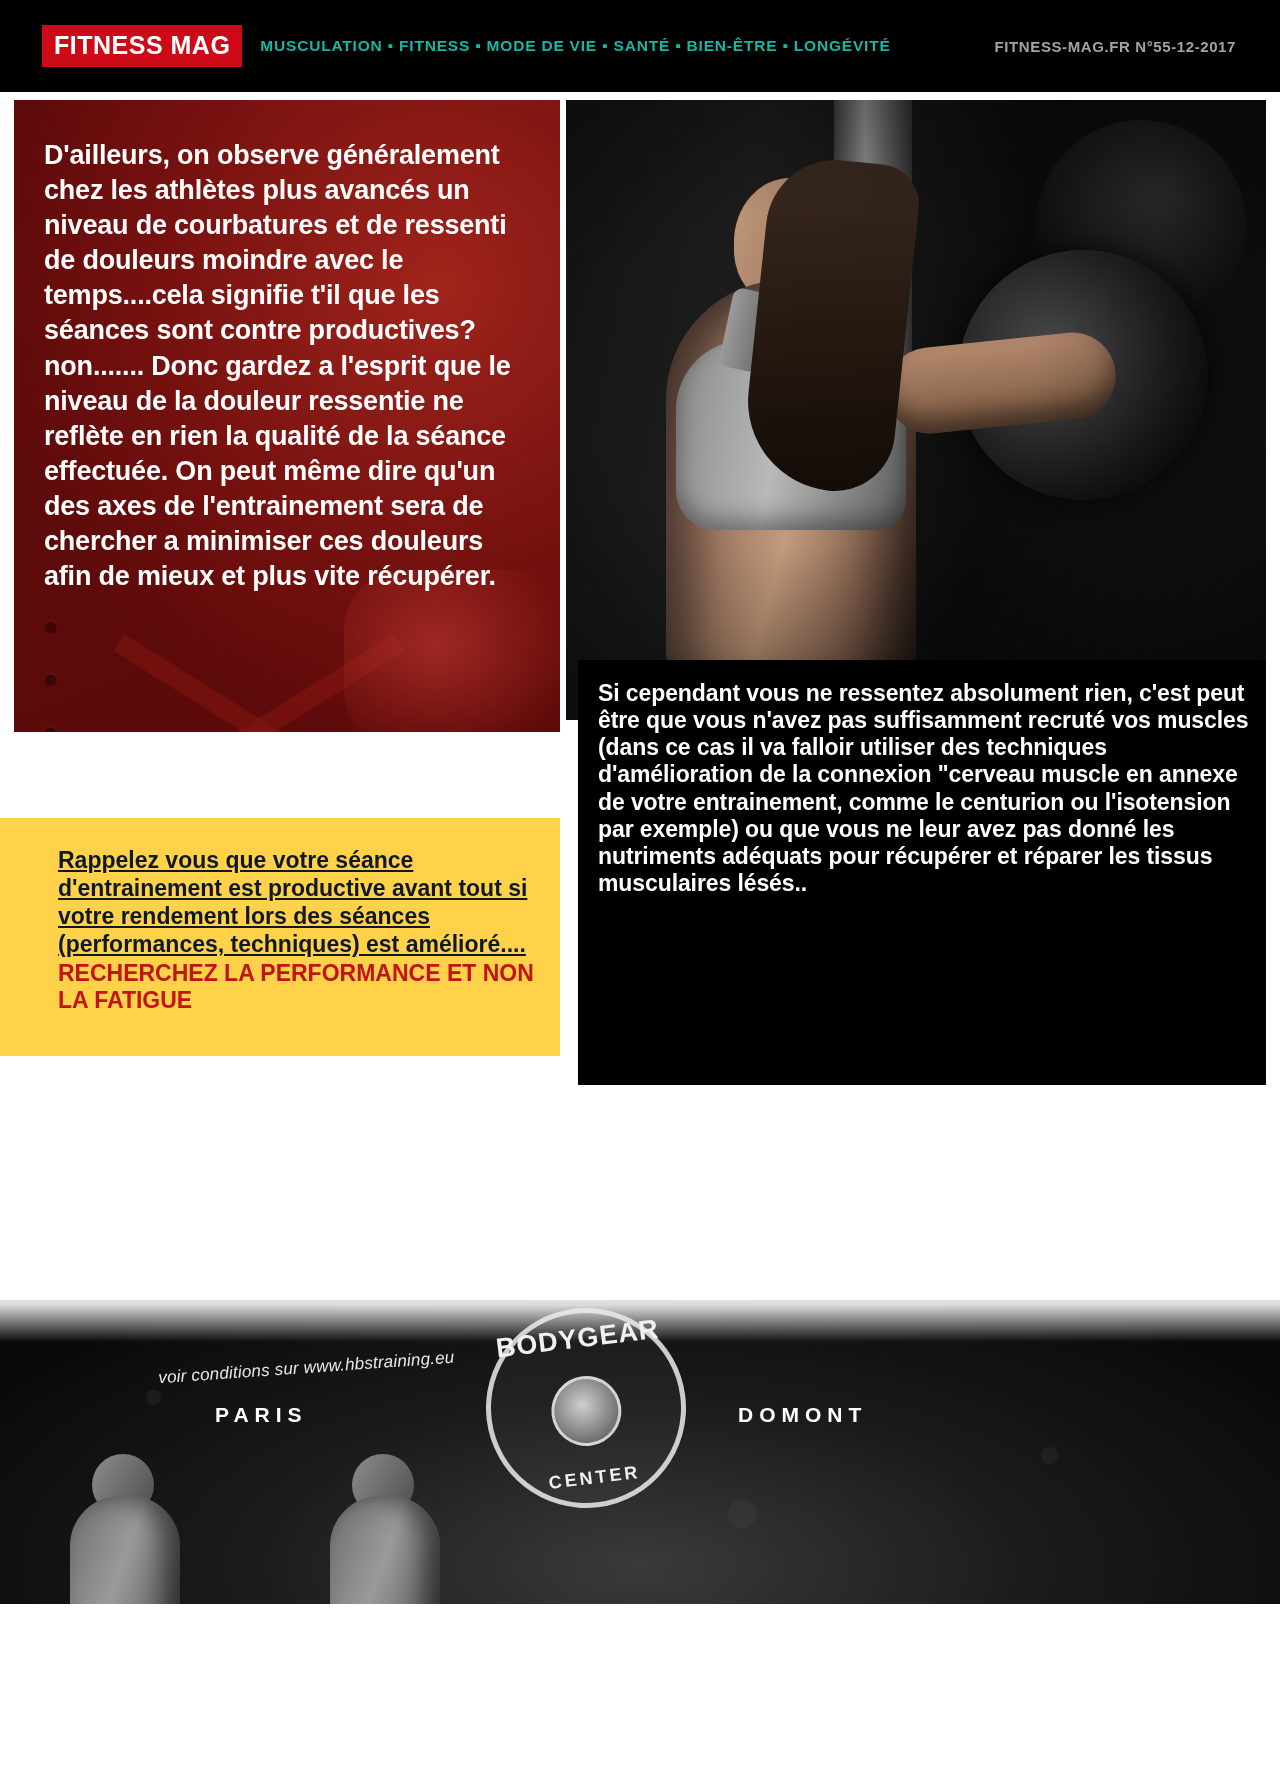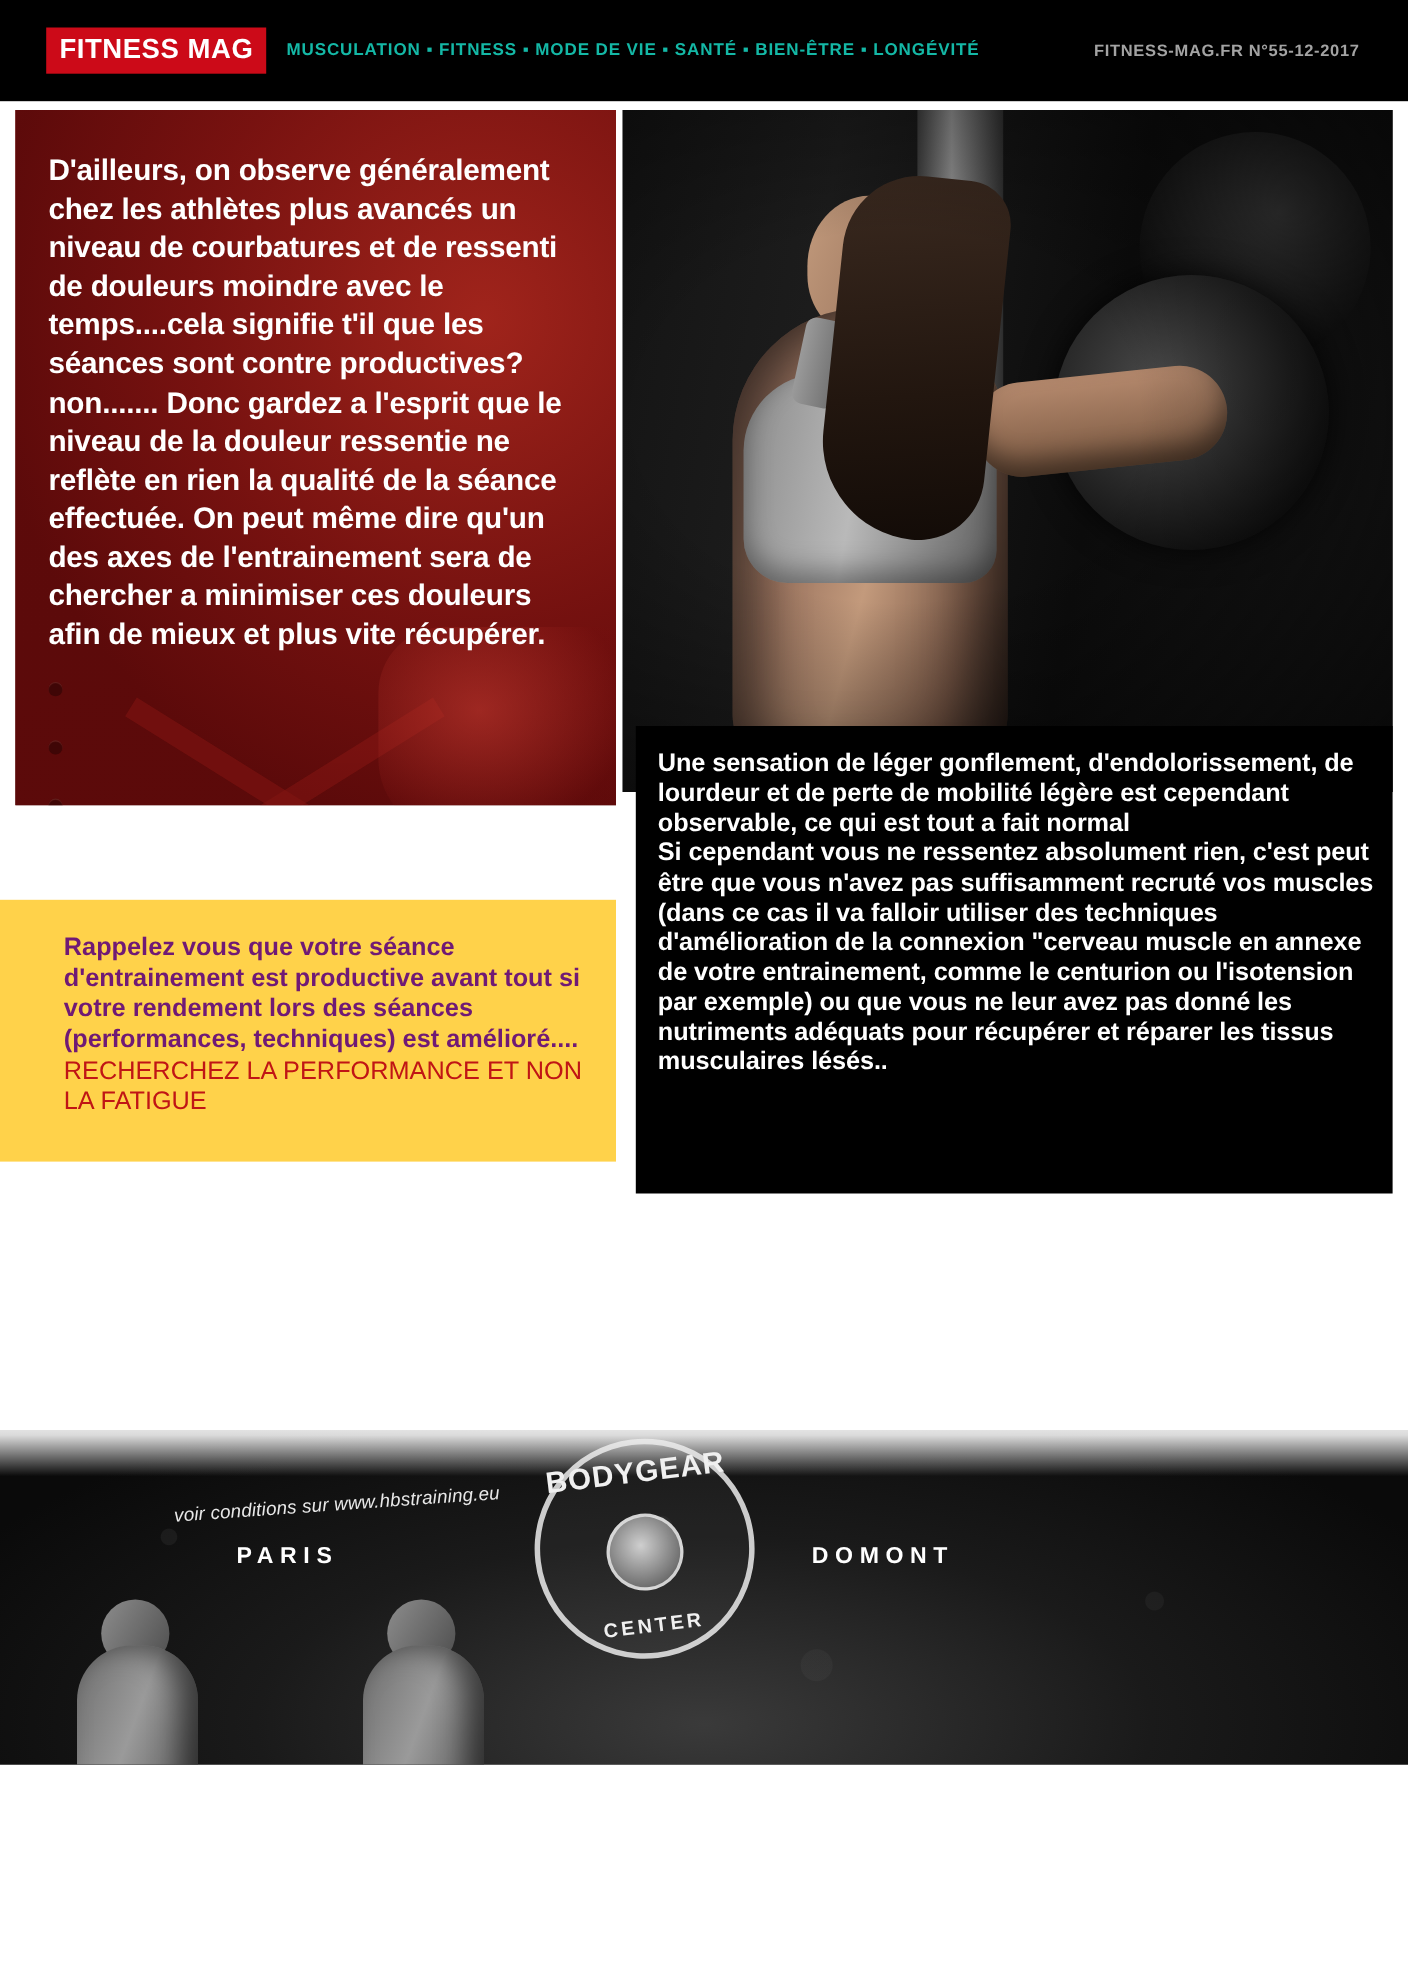--- a/index.html
+++ b/index.html
@@ -240,30 +240,31 @@
 
   
   .yellow-panel {
     position: absolute;
     left: 0; top: 818px;
     width: 560px; height: 238px;
     background: #ffd24a;
     padding: 28px 22px 0 58px;
   }
   .yellow-text {
-    color: #701a75;
+    color: #0f172a;
     font-size: 23px;
     line-height: 1.22;
     font-weight: bold;
+    text-decoration: underline;
   }
   .yellow-caps {
     color: #c01515;
     font-size: 23px;
     line-height: 1.16;
-    font-weight: normal;
+    font-weight: bold;
     margin-top: 2px;
   }
 
   
   .ad {
     position: absolute;
     left: 0; top: 1300px;
     width: 1280px; height: 486px;
     background:
       radial-gradient(ellipse at 50% 55%, #3a3a3a 0%, #1a1a1a 45%, #0a0a0a 85%),
@@ -440,21 +441,20 @@
       <div class="strap"></div>
       <div class="arm"></div>
       <div class="hair"></div>
       <div class="shorts"></div>
     </div>
     <div class="vig"></div>
   </div>
 
   <div class="black-panel">
     <div class="black-text">
-      <p>Une sensation de léger gonflement, d'endolorissement, de lourdeur et de perte de mobilité légère est cependant observable, ce qui est tout a fait normal</p>
       <p>Si cependant vous ne ressentez absolument rien, c'est peut être que vous n'avez pas suffisamment recruté vos muscles (dans ce cas il va falloir utiliser des techniques d'amélioration de la connexion "cerveau muscle en annexe de votre entrainement, comme le centurion ou l'isotension par exemple) ou que vous ne leur avez pas donné les nutriments adéquats pour récupérer et réparer les tissus musculaires lésés..</p>
     </div>
   </div>
 
   <div class="yellow-panel">
     <div class="yellow-text">Rappelez vous que votre séance d'entrainement est productive avant tout si votre rendement lors des séances (performances, techniques) est amélioré....</div>
     <div class="yellow-caps">RECHERCHEZ LA PERFORMANCE ET NON LA FATIGUE</div>
   </div>
 
   <div class="ad">

